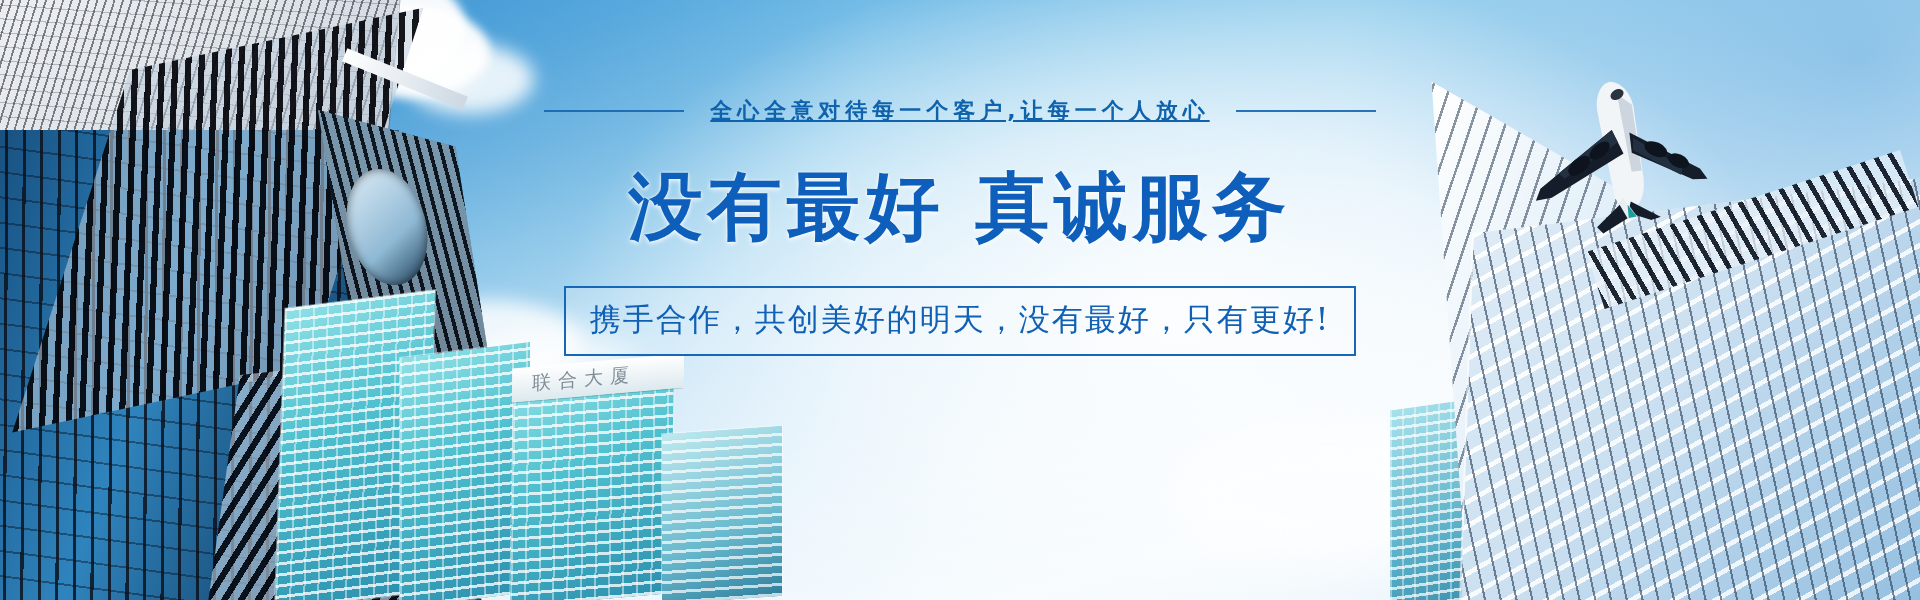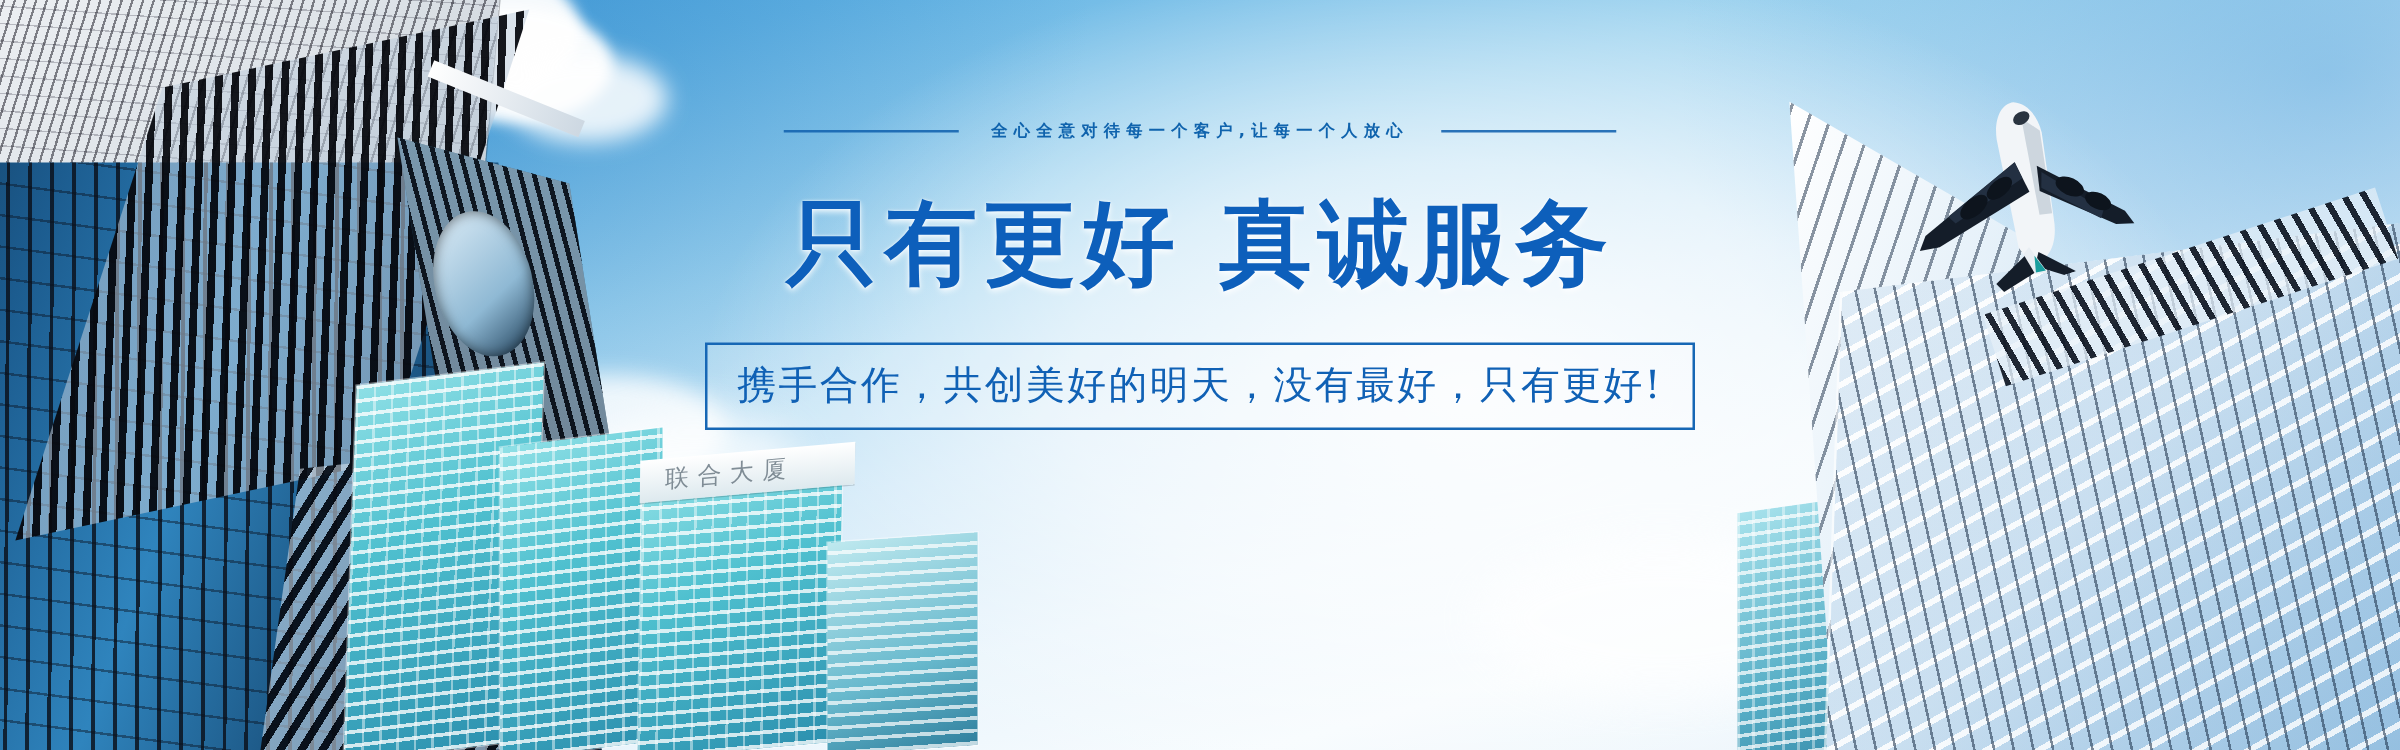--- a/index.html
+++ b/index.html
@@ -135,21 +135,21 @@
   #airplane{position:absolute;left:1515px;top:78px;width:200px;height:150px;
     transform:rotate(-18deg);}
 
   
   #copy{position:absolute;left:0;top:96px;width:1920px;text-align:center;}
 
   #eyebrow-row{display:flex;align-items:center;justify-content:center;gap:26px;}
   .rule{height:2px;width:140px;background:#1565b0;opacity:.9;}
   #eyebrow{
     font-family:"DejaVu Sans","Liberation Sans",sans-serif;
-    font-size:13px;font-weight:600;letter-spacing:5px;color:#0f63ad;white-space:nowrap;
+    font-size:22px;font-weight:600;letter-spacing:5px;color:#0f63ad;white-space:nowrap;text-decoration:underline;
   }
 
   #headline{
     margin-top:32px;
     font-family:"DejaVu Serif","Liberation Serif",serif;
     font-size:74px;font-weight:700;letter-spacing:5px;
     color:#0d5fbb;white-space:nowrap;
     text-shadow:0 2px 5px rgba(255,255,255,.85), 0 0 2px rgba(255,255,255,.9);
   }
 
@@ -236,21 +236,21 @@
   </div>
 
   <div id="copy">
 
     <div id="eyebrow-row">
       <span class="rule"></span>
       <span id="eyebrow">全心全意对待每一个客户,让每一个人放心</span>
       <span class="rule"></span>
     </div>
 
-    <div id="headline">只有更好  真诚服务</div>
+    <div id="headline">没有最好  真诚服务</div>
 
     <div id="subtitle-box">
       <span id="subtitle">携手合作，共创美好的明天，没有最好，只有更好!</span>
     </div>
 
   </div>
 
 </div>
 
 </body></html>

